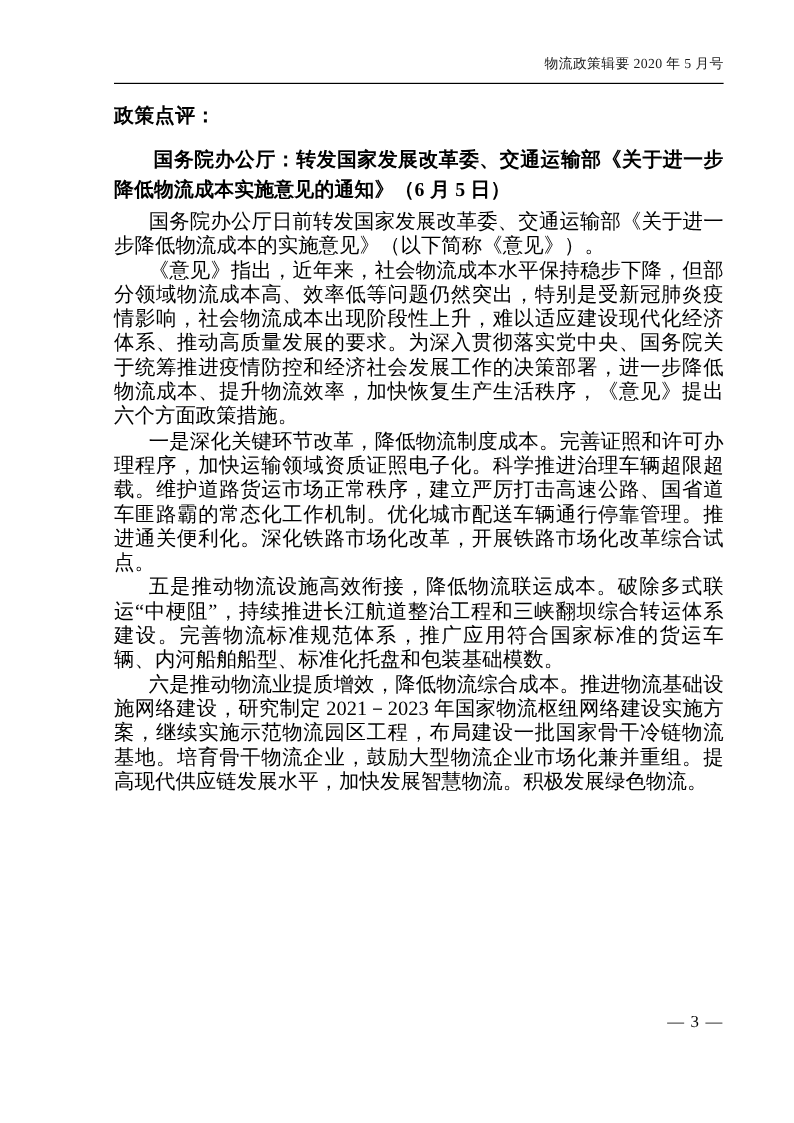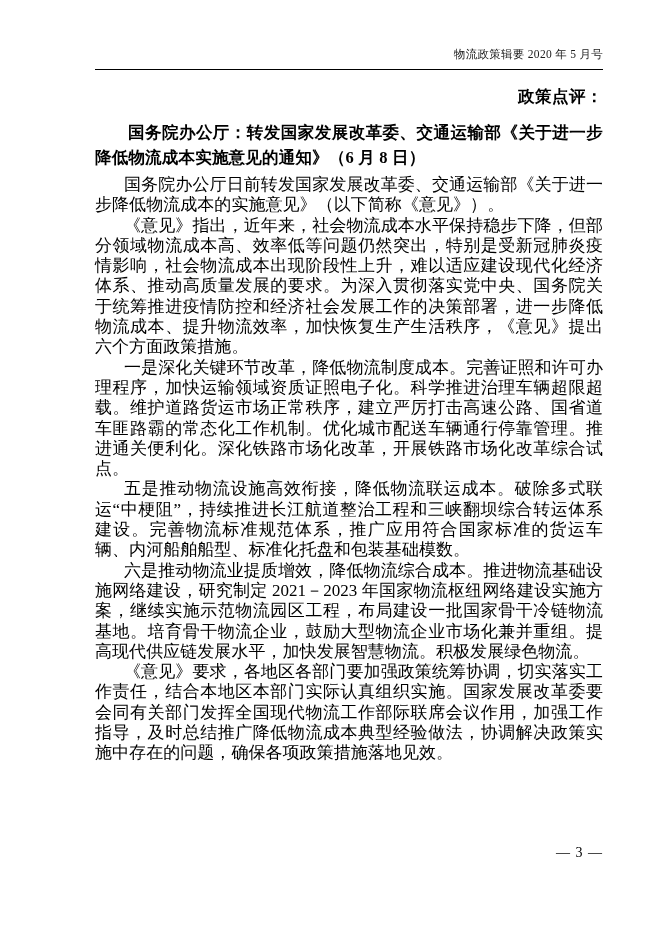--- a/index.html
+++ b/index.html
@@ -49,21 +49,20 @@
     left: 78px;
     top: 82px;
     width: 508px;
   }
   .section-title {
     font-size: 16.5px;
     font-weight: bold;
     line-height: 30px;
     letter-spacing: 0.5px;
     margin: 0 0 8px 0;
-    text-align: right;
   }
   .doc-heading {
     font-size: 16.5px;
     font-weight: bold;
     line-height: 25px;
     letter-spacing: 0.2px;
     text-indent: 33px;
     text-align: justify;
     text-justify: inter-ideograph;
     margin: 0 0 5px 0;
@@ -93,26 +92,25 @@
 </head>
 <body>
 
 <div class="page">
 
   <div class="header">物流政策辑要 2020 年 5 月号</div>
   <div class="header-rule"></div>
 
   <div class="content">
     <div class="section-title">政策点评：</div>
-    <div class="doc-heading">国务院办公厅：转发国家发展改革委、交通运输部《关于进一步降低物流成本实施意见的通知》（6 月 8 日）</div>
+    <div class="doc-heading">国务院办公厅：转发国家发展改革委、交通运输部《关于进一步降低物流成本实施意见的通知》（6 月 5 日）</div>
     <div id="paragraph-container">
         <p class="para">国务院办公厅日前转发国家发展改革委、交通运输部《关于进一步降低物流成本的实施意见》（以下简称《意见》）。</p>
         <p class="para">《意见》指出，近年来，社会物流成本水平保持稳步下降，但部分领域物流成本高、效率低等问题仍然突出，特别是受新冠肺炎疫情影响，社会物流成本出现阶段性上升，难以适应建设现代化经济体系、推动高质量发展的要求。为深入贯彻落实党中央、国务院关于统筹推进疫情防控和经济社会发展工作的决策部署，进一步降低物流成本、提升物流效率，加快恢复生产生活秩序，《意见》提出六个方面政策措施。</p>
         <p class="para">一是深化关键环节改革，降低物流制度成本。完善证照和许可办理程序，加快运输领域资质证照电子化。科学推进治理车辆超限超载。维护道路货运市场正常秩序，建立严厉打击高速公路、国省道车匪路霸的常态化工作机制。优化城市配送车辆通行停靠管理。推进通关便利化。深化铁路市场化改革，开展铁路市场化改革综合试点。</p>
         <p class="para">五是推动物流设施高效衔接，降低物流联运成本。破除多式联运“中梗阻”，持续推进长江航道整治工程和三峡翻坝综合转运体系建设。完善物流标准规范体系，推广应用符合国家标准的货运车辆、内河船舶船型、标准化托盘和包装基础模数。</p>
         <p class="para">六是推动物流业提质增效，降低物流综合成本。推进物流基础设施网络建设，研究制定 2021－2023 年国家物流枢纽网络建设实施方案，继续实施示范物流园区工程，布局建设一批国家骨干冷链物流基地。培育骨干物流企业，鼓励大型物流企业市场化兼并重组。提高现代供应链发展水平，加快发展智慧物流。积极发展绿色物流。</p>
-        <p class="para">《意见》要求，各地区各部门要加强政策统筹协调，切实落实工作责任，结合本地区本部门实际认真组织实施。国家发展改革委要会同有关部门发挥全国现代物流工作部际联席会议作用，加强工作指导，及时总结推广降低物流成本典型经验做法，协调解决政策实施中存在的问题，确保各项政策措施落地见效。</p>
       </div>
   </div>
 
   <div class="footer">— 3 —</div>
 
 </div>
 
 </body></html>

